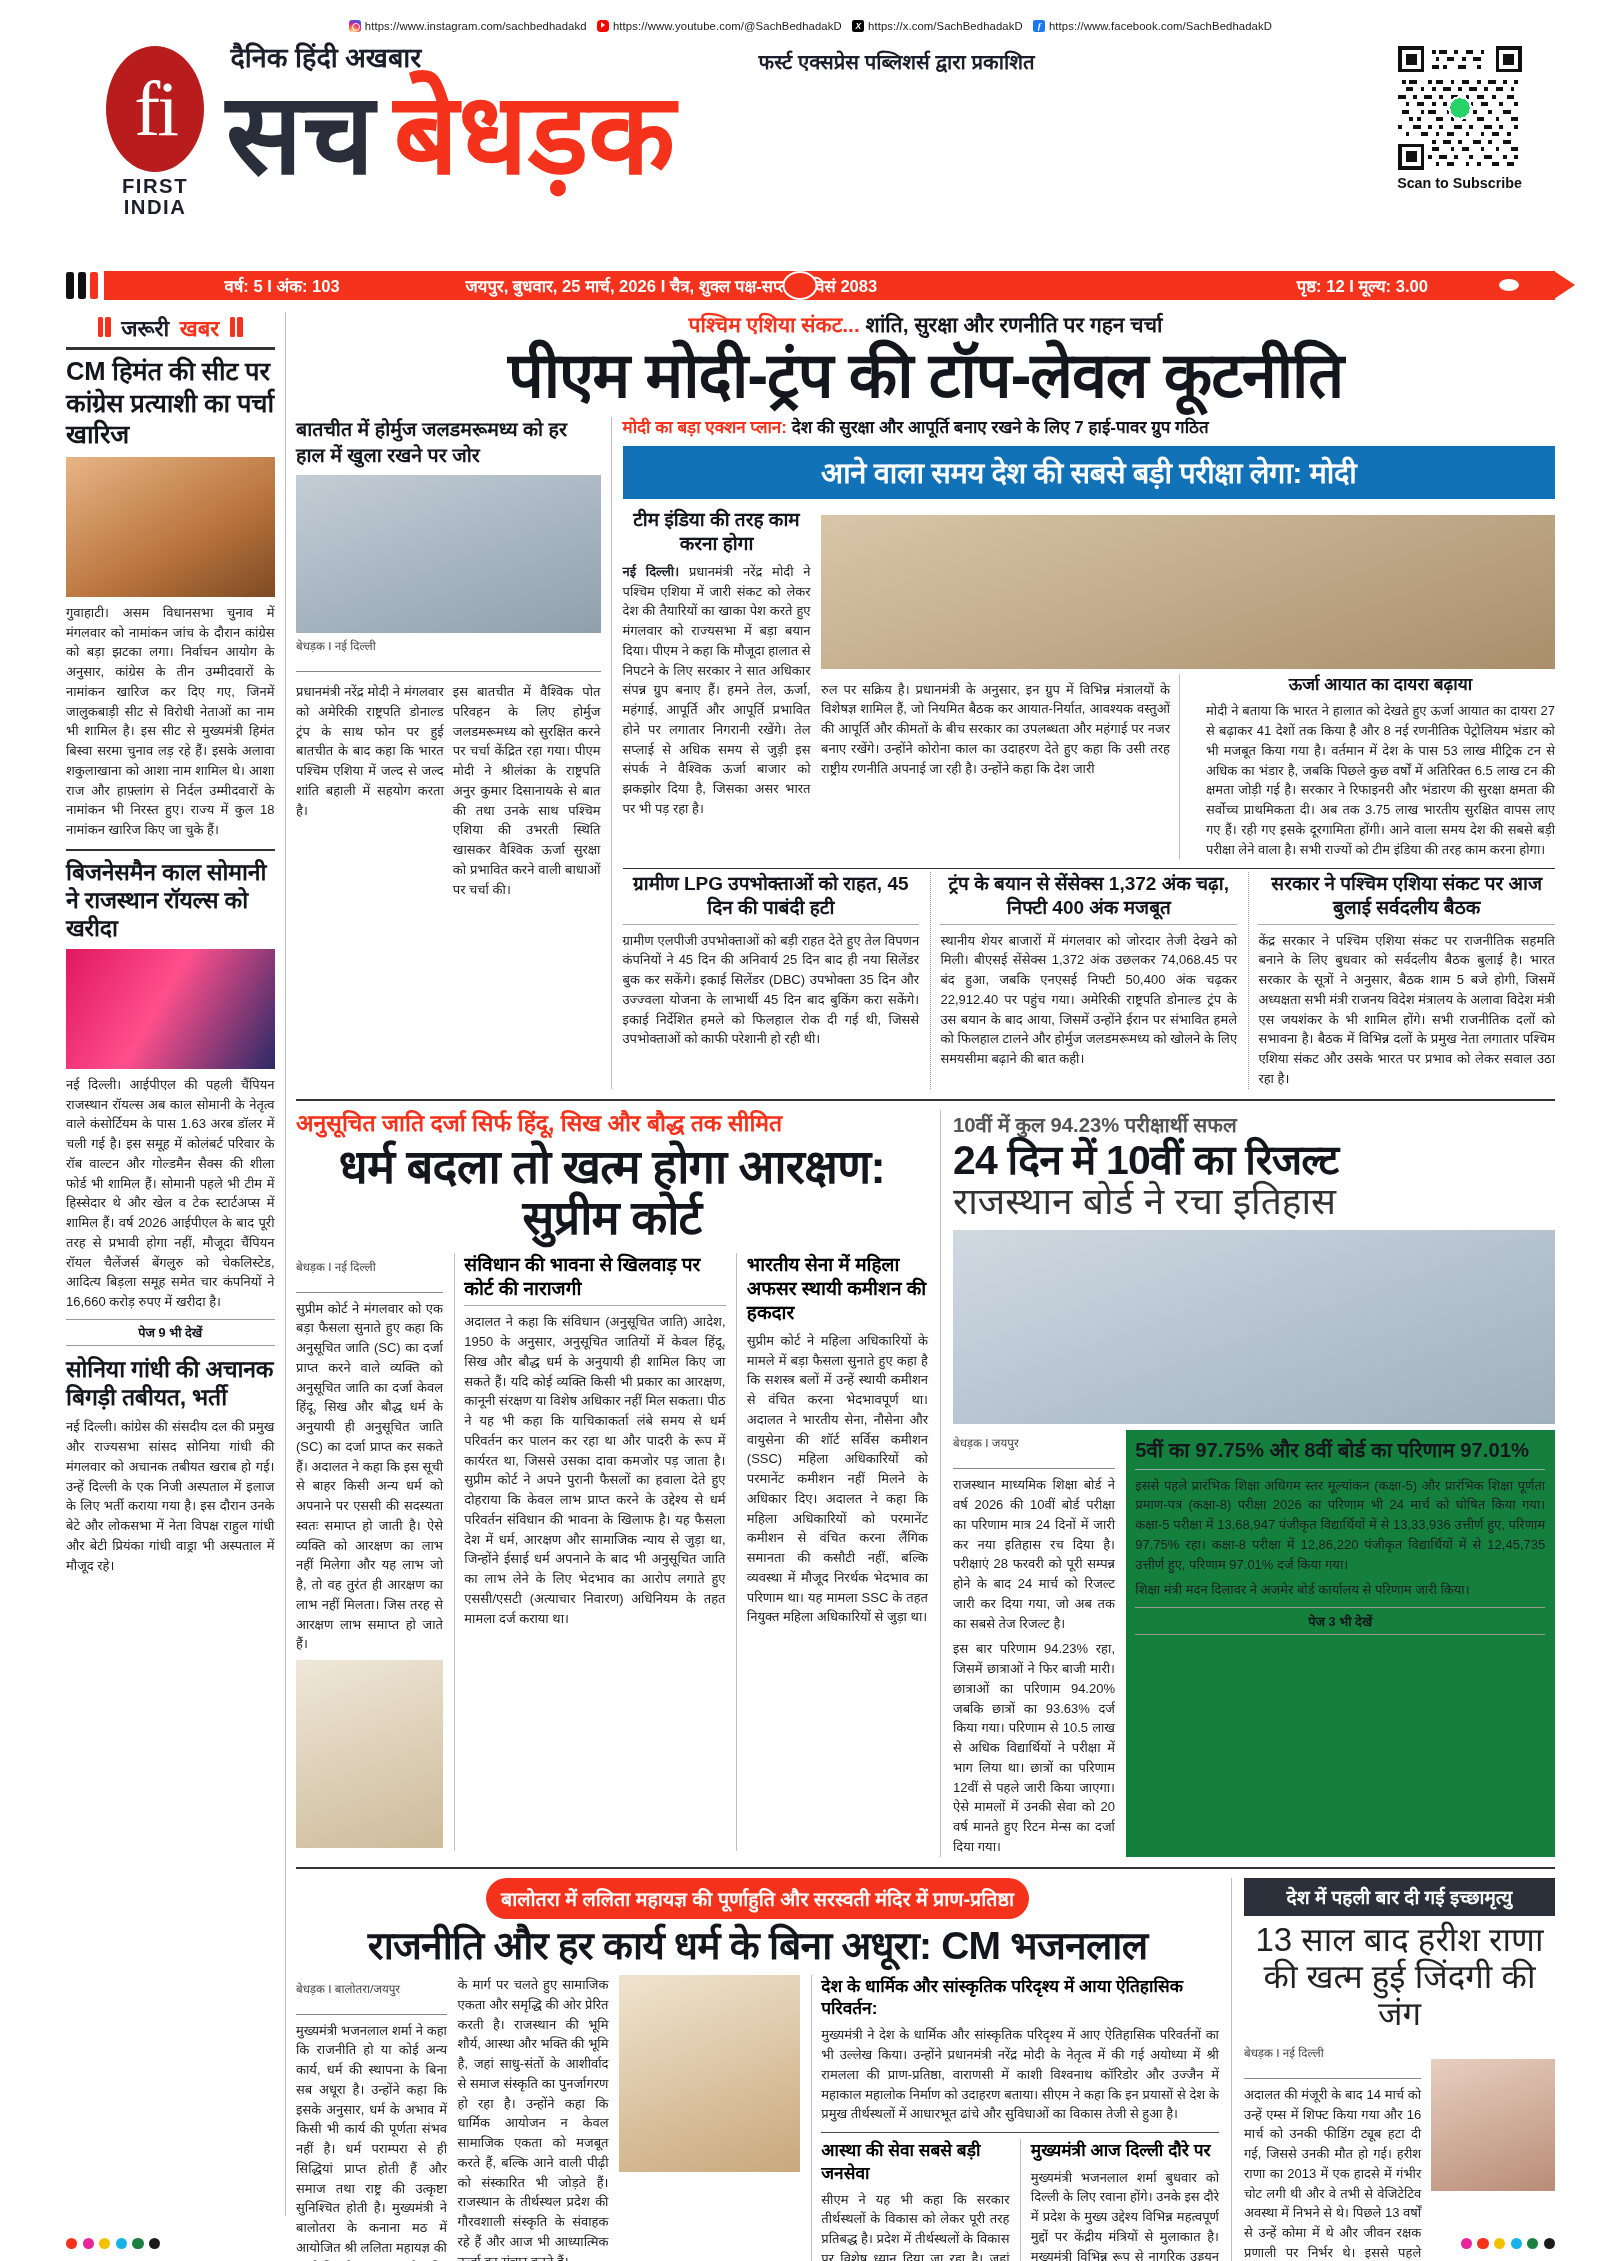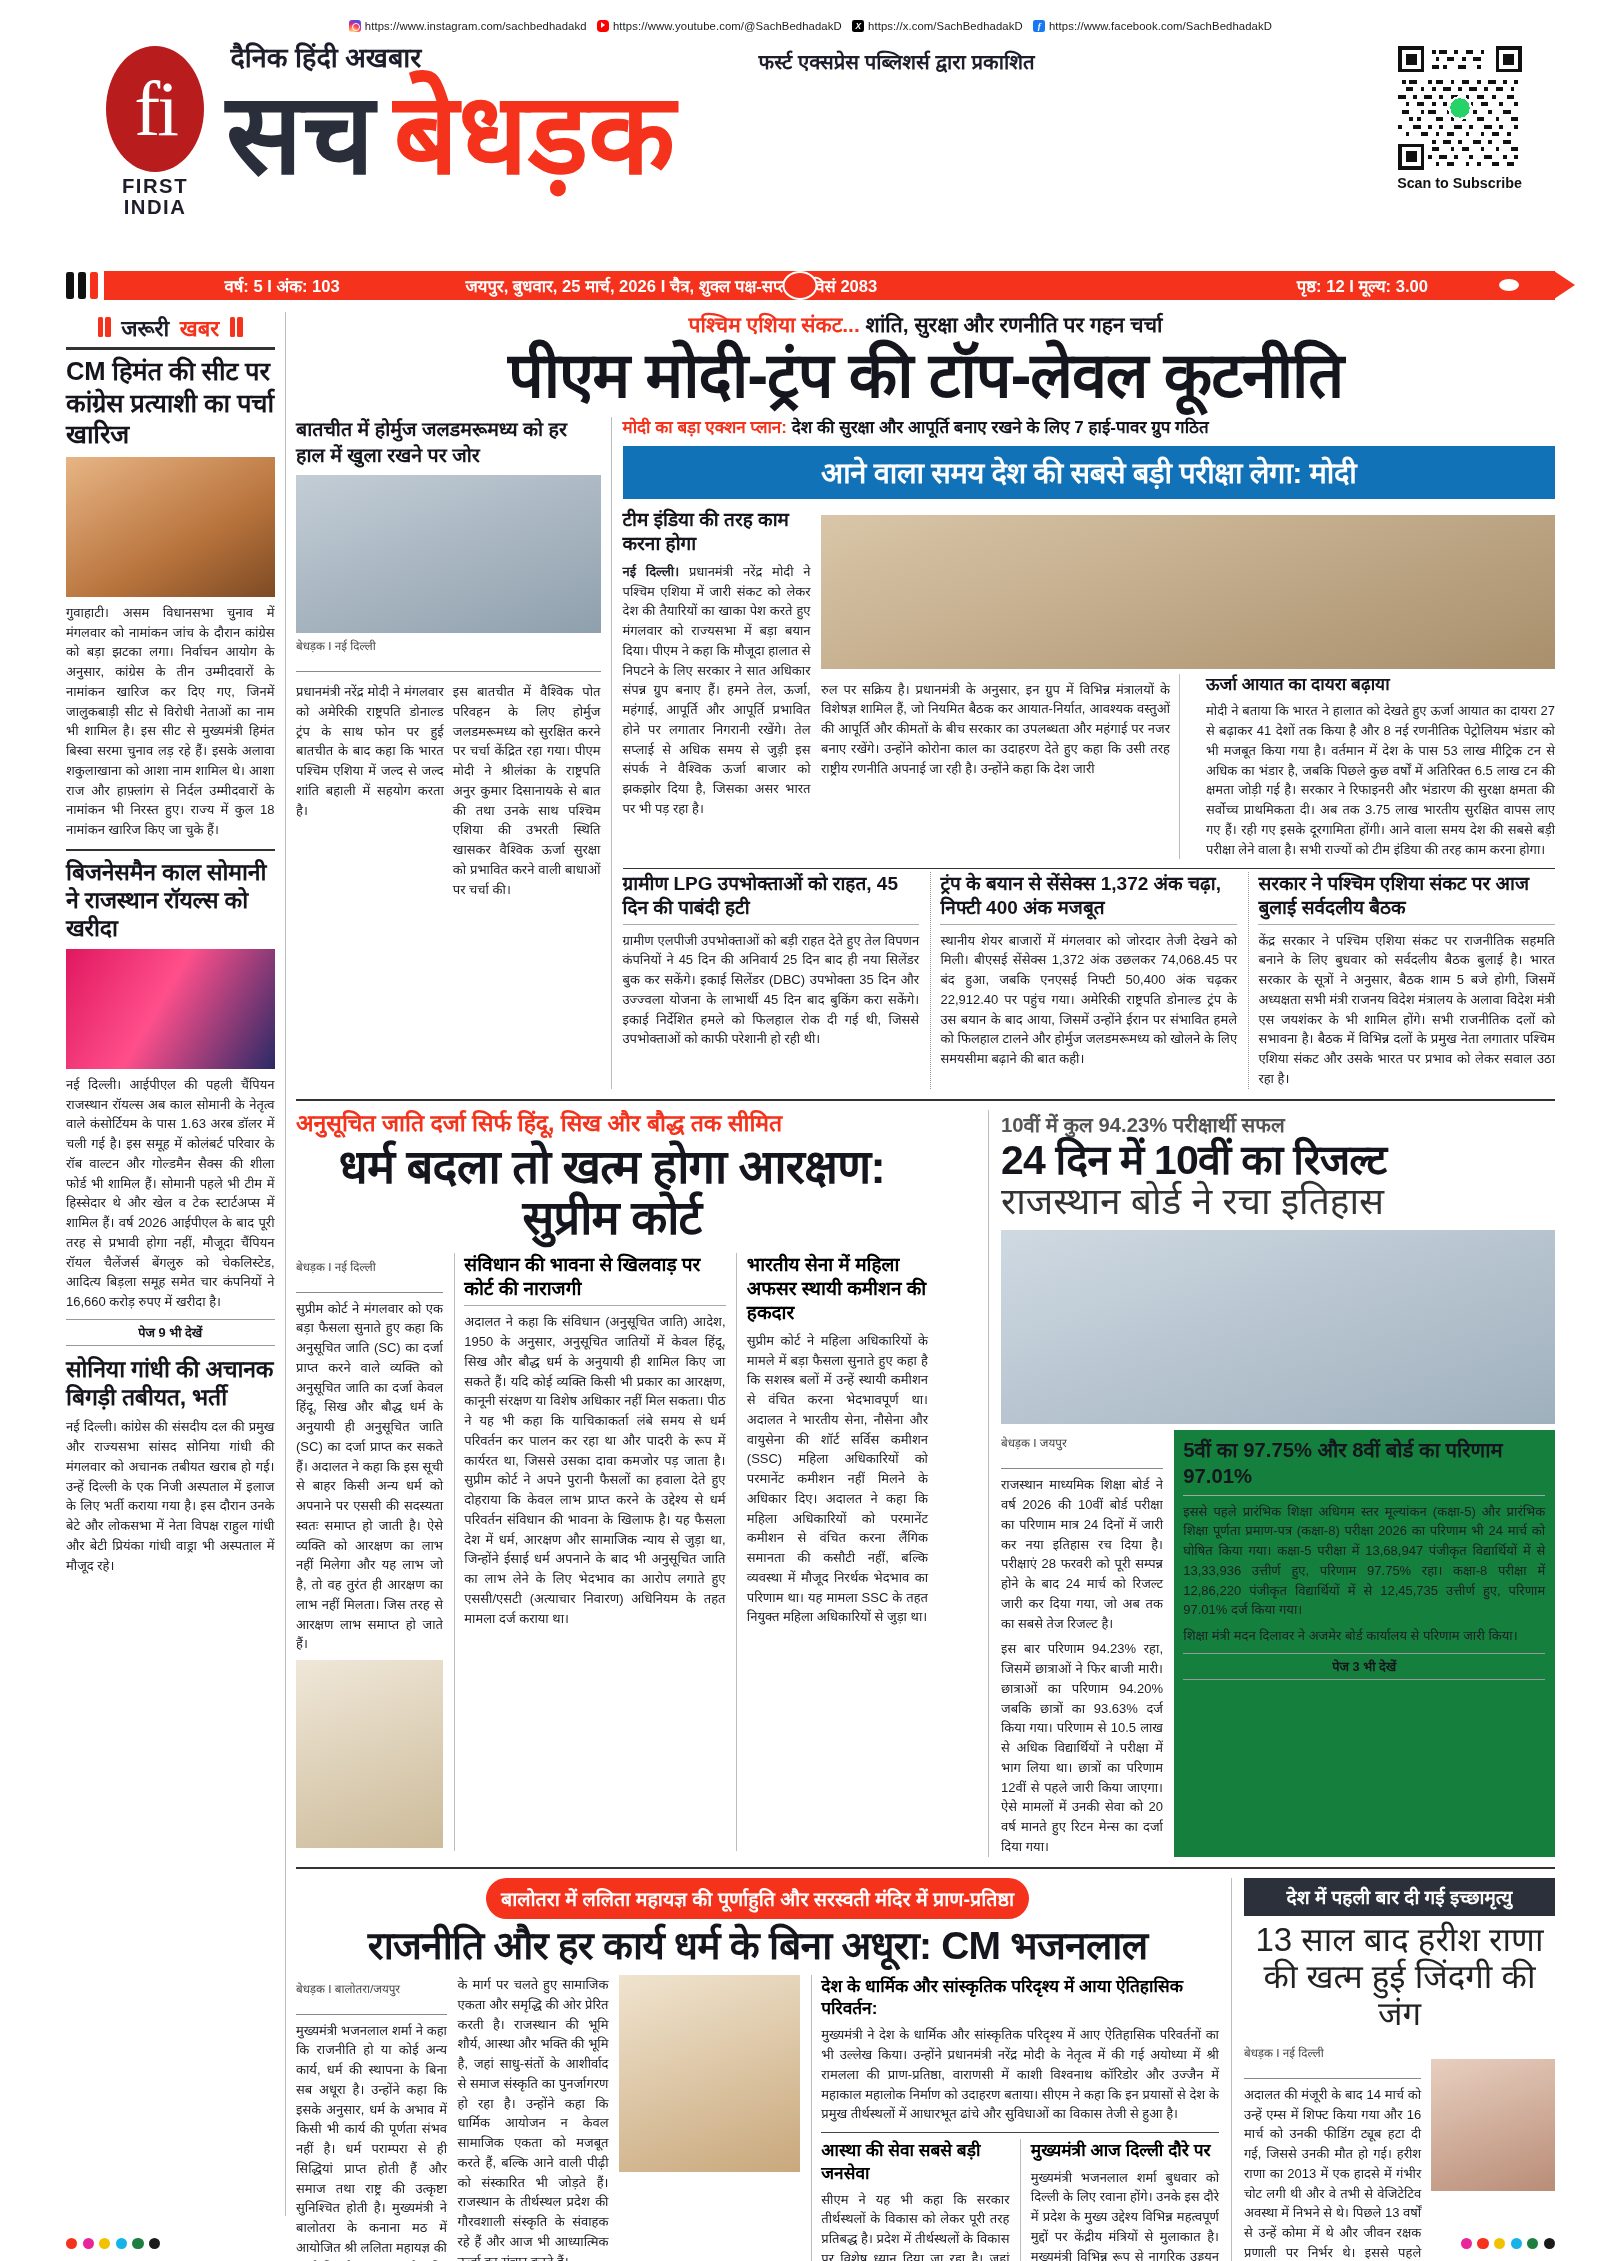--- a/index.html
+++ b/index.html
@@ -98,31 +98,31 @@
   .lead-row{display:flex;gap:10.5px;margin-top:9px;}
   .lead-col1{width:316px;border-right:0.8px solid #bdbdbd;padding-right:10.5px;}
   .lead-col1 .sub{font-size:19.6px;font-weight:700;line-height:1.3;color:#15151d;}
   .lead-col2{flex:1;}
   .plan-line{font-size:17px;line-height:1.35;color:#15151d;font-weight:600;}
   .plan-line .red{color:#f5321b;font-weight:800;}
   .bluebar{background:#1272b8;color:#fff;font-size:29px;font-weight:800;text-align:center;padding:6px 0 8.3px;margin-top:6px;letter-spacing:-0.4px;}
 
   .cols3{display:flex;gap:10.5px;margin-top:9px;}
   .c{flex:1;}
-  .c .h{font-size:19px;font-weight:700;line-height:1.25;color:#15151d;}
+  .c .h{font-size:19px;font-weight:700;line-height:1.25;color:#15151d;text-align:center;}
   .c .h.dot{border-bottom:1.5px solid #aaa;padding-bottom:3.8px;margin-bottom:4.5px;}
   .byline{font-size:11.7px;font-weight:700;color:#15151d;border-bottom:0.8px solid #888;padding-bottom:18px;margin:4.5px 0 3.8px;}
   .byline span{font-weight:400;color:#444;}
 
   .dashed-v{border-left:1.5px dotted #999;}
 
   
   .midband{display:flex;gap:12px;margin-top:10.5px;border-top:2.3px solid #333;padding-top:9px;}
   .mid-left{width:632px;}
-  .mid-right{flex:1;border-left:0.8px solid #bdbdbd;padding-left:12px;margin-left:48px;}
+  .mid-right{flex:1;border-left:0.8px solid #bdbdbd;padding-left:12px;}
 
   .redkicker{font-size:23px;font-weight:800;color:#f5321b;line-height:1.2;}
   .bigsub{text-align:center;font-size:47px;font-weight:800;color:#15151d;line-height:1.1;letter-spacing:-0.8px;margin-top:3px;}
 
   .graykicker{font-size:20.3px;font-weight:800;color:#555;}
   .rhead1{font-size:41px;font-weight:800;color:#15151d;line-height:1.08;letter-spacing:-0.8px;}
   .rhead2{font-size:37px;font-weight:400;color:#333;line-height:1.1;}
 
   .grayblock{background:#15803d;padding:8.3px 9.8px;}
   .grayblock .h{font-size:20.3px;font-weight:800;color:#15151d;line-height:1.28;border-bottom:1.5px solid #9aa;padding-bottom:4.5px;}

